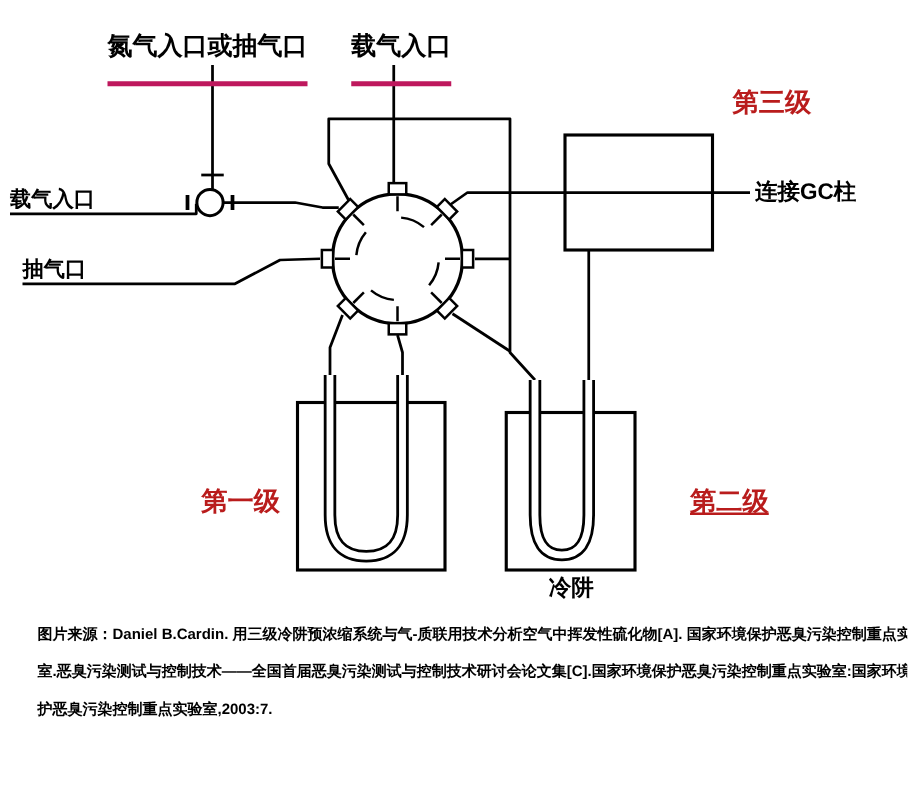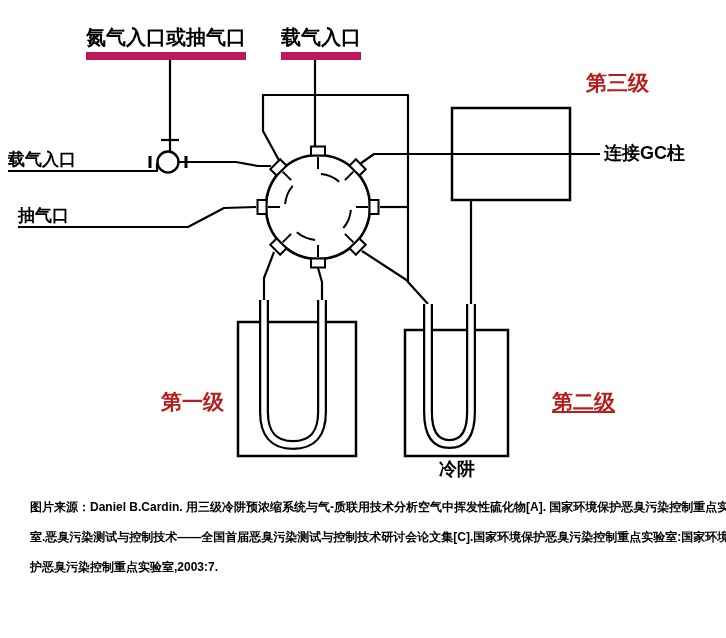--- a/index.html
+++ b/index.html
@@ -14,21 +14,21 @@
   .lbl{
     position:absolute;
     color:#000;
     font-weight:bold;
     white-space:nowrap;
     line-height:1.15;
   }
   .lbl.big{font-size:20px;}
   .lbl.mid{font-size:18px;}
   .lbl.sm{font-size:17px;}
-  .underline{border-bottom:8px solid #be185d;padding-bottom:3px;}
+  .underline{border-bottom:4px solid #be185d;padding-bottom:16px;}
   .red{color:#b91c1c;font-size:21px;}
   .caption{
     position:absolute;
     left:6px;top:492px;width:716px;
     font-size:12px;font-weight:bold;color:#000;
     line-height:30px;
     text-align:left;
     word-break:break-all;
     margin-left:24px;
   }
@@ -118,17 +118,17 @@
 
   <div class="lbl sm" style="left:18px;top:206px;font-family:Liberation Serif, serif;">抽气口</div>
 
   <div class="lbl mid" style="left:604px;top:143px;">连接GC柱</div>
 
   <div class="lbl red" style="left:161px;top:390px;">第一级</div>
 
   <div class="lbl red" style="left:552px;top:390px;text-decoration:underline;">第二级</div>
 
 
-  <div class="lbl mid" style="left:439px;top:460px;font-family:Liberation Mono, monospace;">冷阱</div>
+  <div class="lbl mid" style="left:439px;top:460px;">冷阱</div>
 
   <div class="caption">图片来源：Daniel B.Cardin. 用三级冷阱预浓缩系统与气-质联用技术分析空气中挥发性硫化物[A]. 国家环境保护恶臭污染控制重点实验室.恶臭污染测试与控制技术——全国首届恶臭污染测试与控制技术研讨会论文集[C].国家环境保护恶臭污染控制重点实验室:国家环境保护恶臭污染控制重点实验室,2003:7.</div>
 
 </div>
 
 </body></html>

